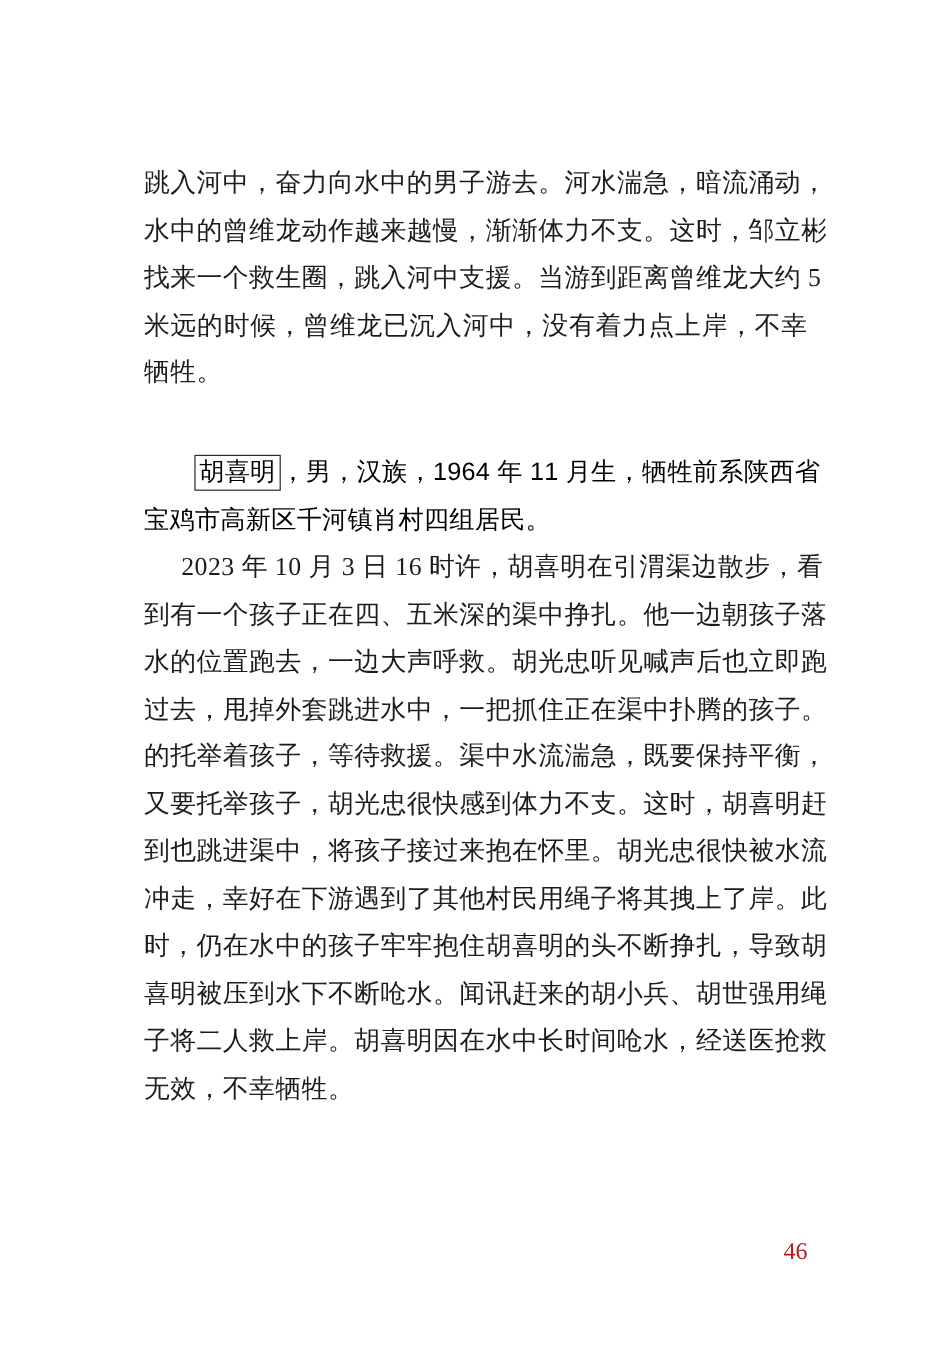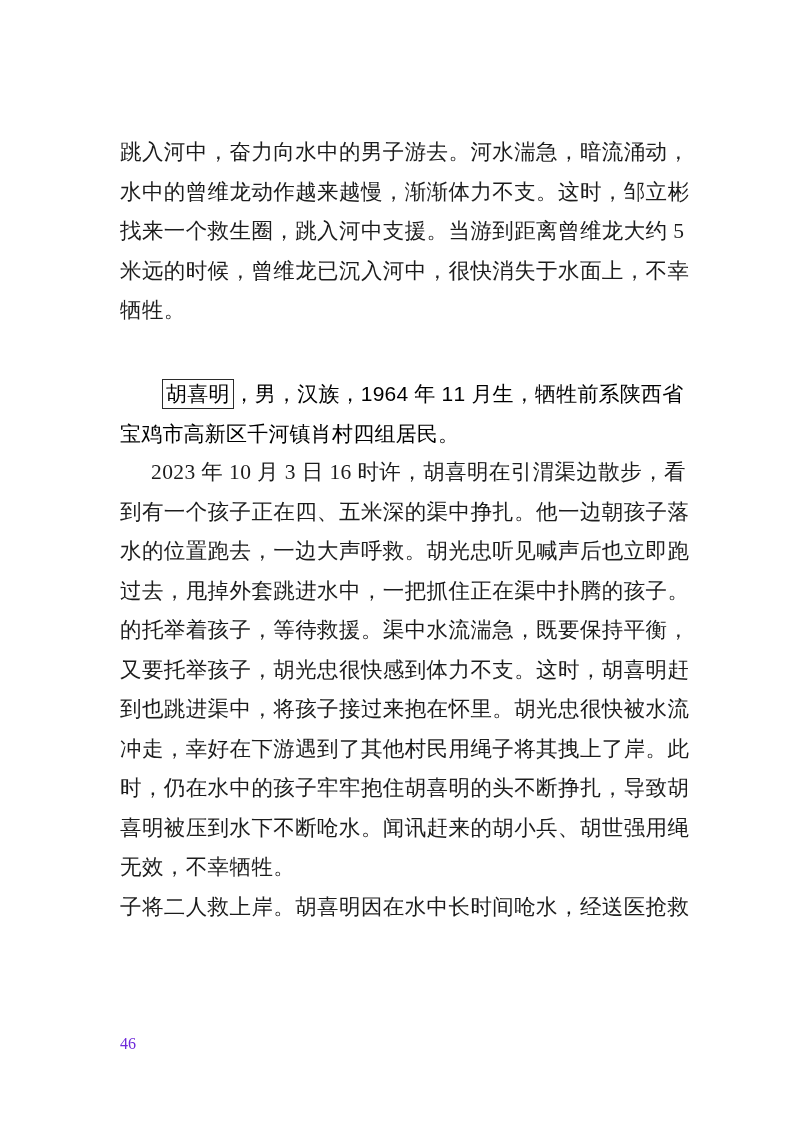--- a/index.html
+++ b/index.html
@@ -53,37 +53,37 @@
     padding: 0 3px;
     line-height: 28px;
     text-indent: 0;
   }
   .spacer { height: 43.5px; }
   .pagenum {
     position: absolute;
     left: 120px; top: 1030px;
     width: 553px; height: 27px;
     line-height: 27px;
-    text-align: left;
+    text-align: right;
     font-family: "Liberation Serif", "DejaVu Serif", serif;
-    font-size: 16px;
-    color: #6d28d9;
+    font-size: 20px;
+    color: #b91c1c;
   }
 </style>
 </head>
 <body>
 
 <div class="page">
   <div class="textblock">
 
     <div>
       <div class="line body-font fill">跳入河中，奋力向水中的男子游去。河水湍急，暗流涌动，</div>
       <div class="line body-font fill">水中的曾维龙动作越来越慢，渐渐体力不支。这时，邹立彬</div>
       <div class="line body-font fill">找来一个救生圈，跳入河中支援。当游到距离曾维龙大约 5</div>
-      <div class="line body-font fill">米远的时候，曾维龙已沉入河中，很快消失于水面上，不幸</div>
+      <div class="line body-font fill">米远的时候，曾维龙已沉入河中，没有着力点上岸，不幸</div>
       <div class="line body-font">牺牲。</div>
     </div>
 
     <div class="spacer"></div>
 
     <div>
       <div class="line hdr-font fill hdr-indent"><span class="namebox">胡喜明</span><span>，男，汉族，1964 年 11 月生，牺牲前系陕西省</span></div>
       <div class="line hdr-font">宝鸡市高新区千河镇肖村四组居民。</div>
     </div>
 
@@ -91,22 +91,22 @@
       <div class="line body-font fill num-indent">2023 年 10 月 3 日 16 时许，胡喜明在引渭渠边散步，看</div>
       <div class="line body-font fill">到有一个孩子正在四、五米深的渠中挣扎。他一边朝孩子落</div>
       <div class="line body-font fill">水的位置跑去，一边大声呼救。胡光忠听见喊声后也立即跑</div>
       <div class="line body-font fill">过去，甩掉外套跳进水中，一把抓住正在渠中扑腾的孩子。</div>
       <div class="line body-font fill">的托举着孩子，等待救援。渠中水流湍急，既要保持平衡，</div>
       <div class="line body-font fill">又要托举孩子，胡光忠很快感到体力不支。这时，胡喜明赶</div>
       <div class="line body-font fill">到也跳进渠中，将孩子接过来抱在怀里。胡光忠很快被水流</div>
       <div class="line body-font fill">冲走，幸好在下游遇到了其他村民用绳子将其拽上了岸。此</div>
       <div class="line body-font fill">时，仍在水中的孩子牢牢抱住胡喜明的头不断挣扎，导致胡</div>
       <div class="line body-font fill">喜明被压到水下不断呛水。闻讯赶来的胡小兵、胡世强用绳</div>
+      <div class="line body-font fill">子将二人救上岸。胡喜明因在水中长时间呛水，经送医抢救</div>
       <div class="line body-font">无效，不幸牺牲。</div>
-      <div class="line body-font fill">子将二人救上岸。胡喜明因在水中长时间呛水，经送医抢救</div>
     </div>
 
     <div class="spacer"></div>
 
 
   </div>
 
   <div class="pagenum">46</div>
 </div>
 

